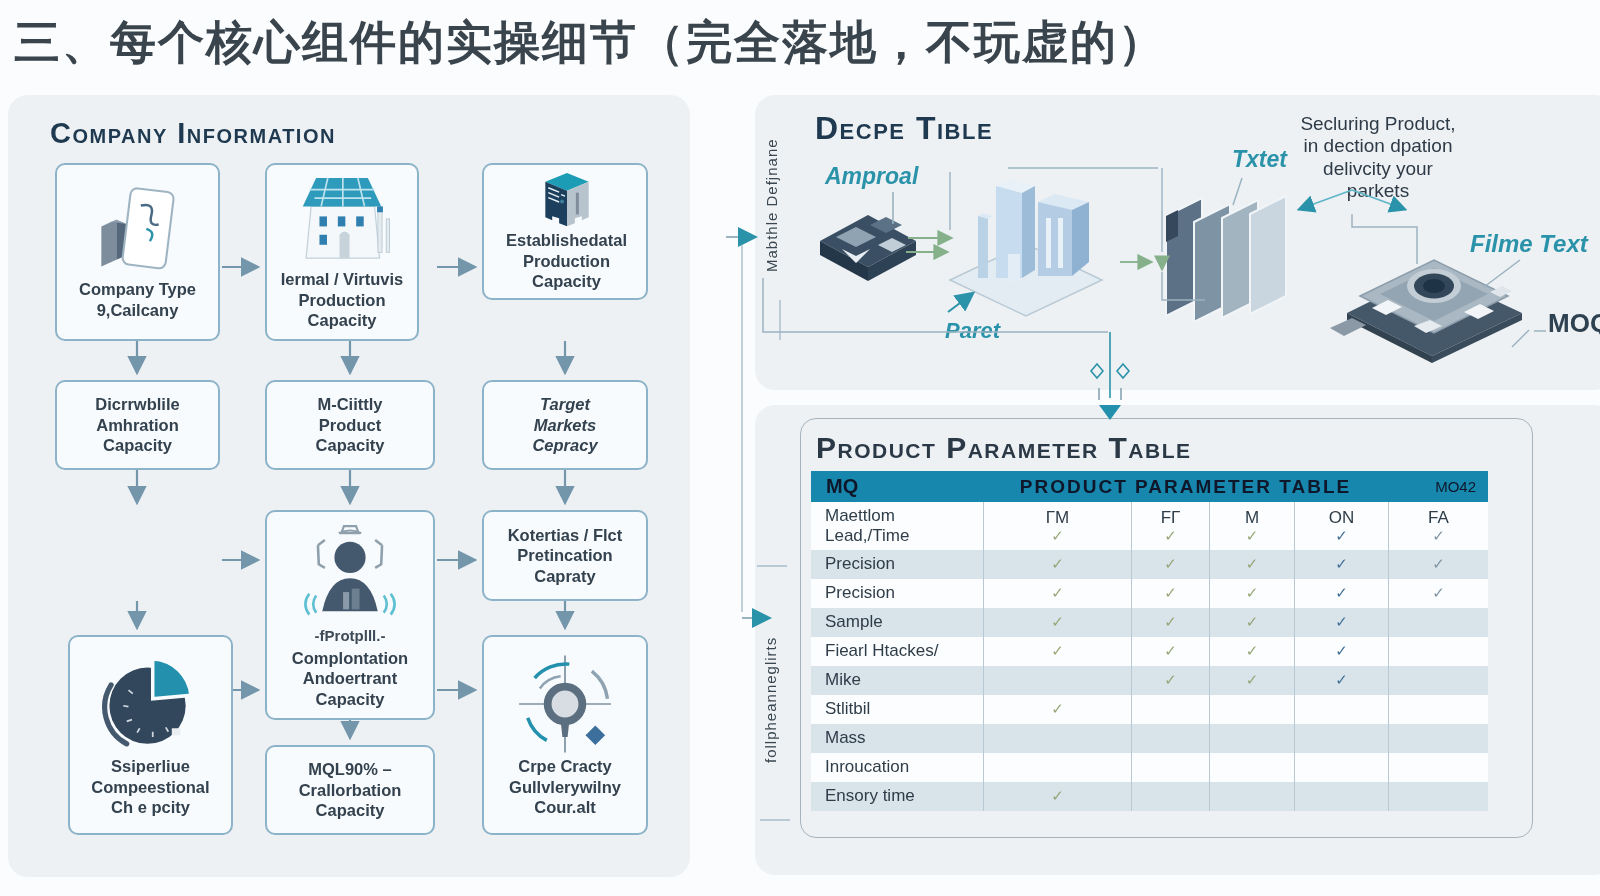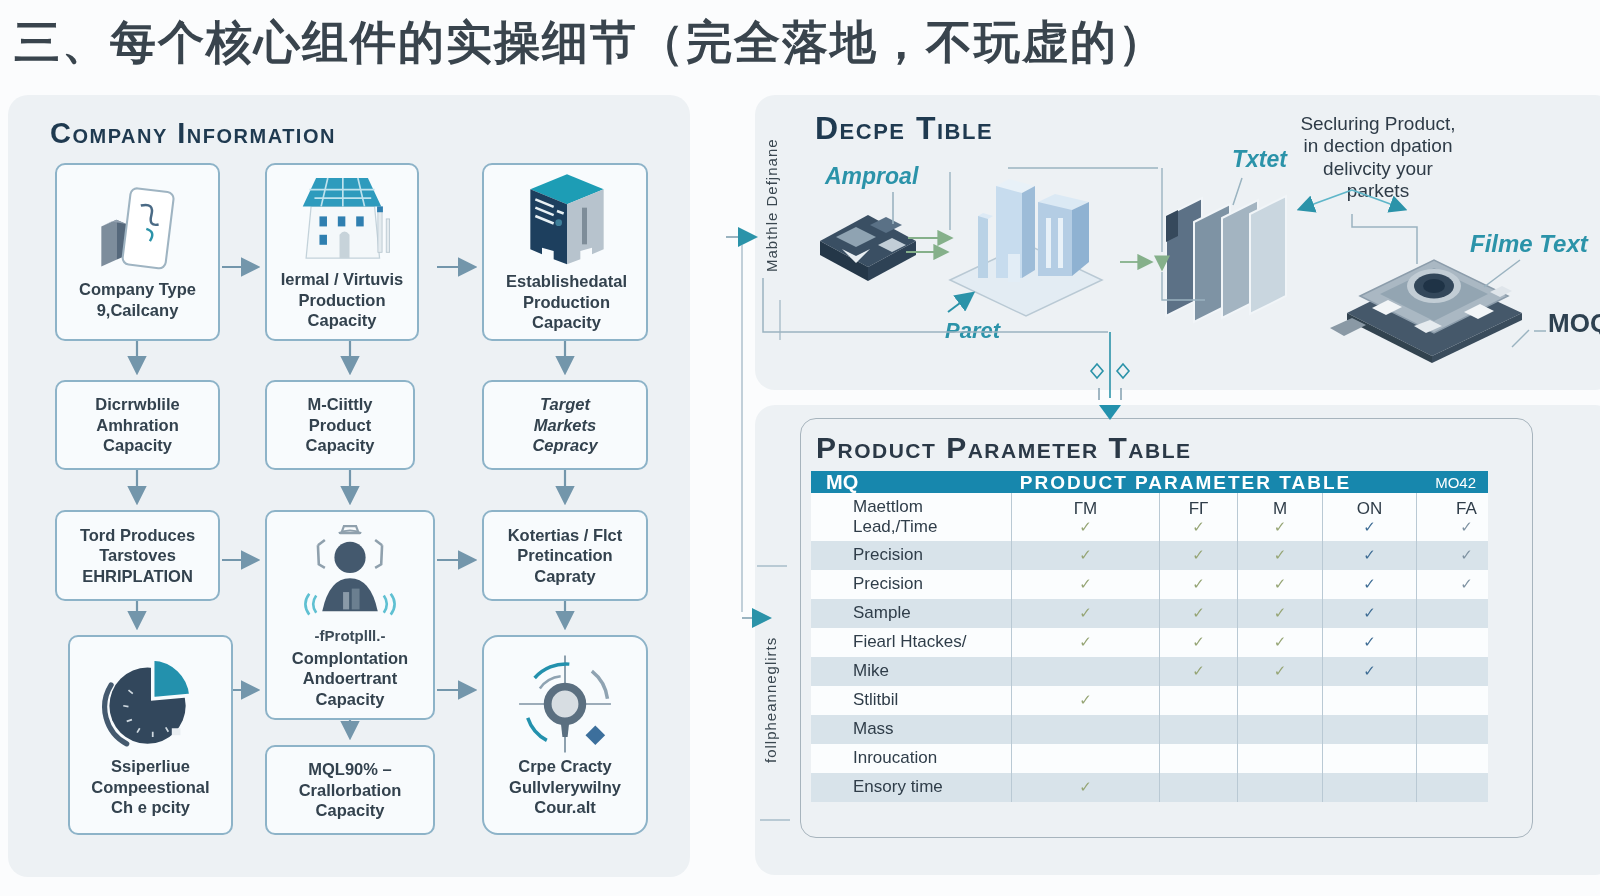--- a/index.html
+++ b/index.html
@@ -28,26 +28,26 @@
   .note-text{white-space:pre-line;text-align:center;color:#2e3b47;font-size:19px;
              line-height:1.18;font-weight:500;}
   .vlabel{writing-mode:vertical-rl;transform:rotate(180deg);color:#3a4750;font-size:15px;
           letter-spacing:1px;text-align:center;}
   #flow-header{left:815px;top:110px;font-size:32px;}
   
   #table-card{left:800px;top:418px;width:733px;height:420px;border:1.5px solid #a7b4bd;border-radius:16px;}
   #table-title{left:15px;top:12px;font-size:30px;}
   #ptable{left:10px;top:52px;width:677px;}
   #thead-bar{display:grid;grid-template-columns:172px 405px 100px;align-items:center;
-             background:#1787ad;height:22px;color:#ffffff;}
+             background:#1787ad;height:31px;color:#0f172a;}
   #thead-bar .h-left{padding-left:15px;font-size:20px;font-weight:700;}
   #thead-bar .h-center{text-align:center;font-size:19px;font-weight:700;letter-spacing:2px;}
   #thead-bar .h-right{text-align:right;padding-right:12px;font-size:15px;font-weight:500;}
   .trow{display:grid;grid-template-columns:172px 148px 78px 85px 94px 100px;
-        min-height:29px;background:#fbfdfe;padding-left:28px;}
+        min-height:29px;background:#fbfdfe;}
   .trow.shaded{background:#d8e3ea;}
   .trow.first{min-height:48px;}
   .tcell{display:flex;flex-direction:column;align-items:center;justify-content:center;}
   .tval{border-left:1px solid #b9c9d4;}
   .tlabel{align-items:flex-start;justify-content:center;padding-left:14px;font-size:17px;
           font-weight:500;color:#2f3d49;white-space:pre-line;line-height:1.2;}
   .colhead{font-size:17px;color:#2f3d49;font-weight:500;}
   .chk{font-size:15px;line-height:1.1;}
   svg{display:block;}
   #overlay{pointer-events:none;z-index:6;left:0;top:0;}
@@ -114,55 +114,50 @@
         <path d="M62,74 q6,-8 12,0 l0,28 l-12,0 z" fill="#c7d3da"></path>
         <rect x="108" y="45" width="5" height="50" fill="#e4ebef" stroke="#b7c6cf" stroke-width="1"></rect>
         <rect x="118" y="55" width="4" height="40" fill="#e4ebef" stroke="#b7c6cf" stroke-width="1"></rect>
         <rect x="107" y="40" width="7" height="7" fill="#2f7fb0"></rect>
       </svg>
       <div class="lbl">Iermal / Virtuvis
 Production
 Capacity</div>
     </div>
 
-    <div class="fbox" style="left:474px;top:68px;width:166px;height:178px;padding-left:9px;">
+    <div class="fbox" style="left:474px;top:68px;width:166px;height:137px;padding-left:9px;">
       <svg width="100" height="100" viewBox="0 0 120 120">
         <polygon points="60,4 104,22 60,40 16,22" fill="#1d9db5"></polygon>
         <polygon points="16,22 60,40 60,112 44,106 44,96 30,92 30,100 16,94" fill="#1d3f5e"></polygon>
         <polygon points="60,40 104,22 104,94 90,100 90,92 76,96 76,106 60,112" fill="#b7c3cd"></polygon>
         <path d="M22,34 l22,9 M22,44 l22,9 M22,54 l22,9 M48,48 l8,3" stroke="#e8f1f5" stroke-width="3" fill="none"></path>
         <rect x="78" y="44" width="6" height="44" fill="#7e8d99"></rect>
         <circle cx="50" cy="62" r="4" fill="#3e7f9a"></circle>
       </svg>
       <div class="lbl">Establishedatal
 Production
 Capacity</div>
     </div>
 
     <div class="fbox" style="left:47px;top:285px;width:165px;height:90px;">
       <div class="lbl">Dicrrwblile
 Amhration
 Capacity</div>
     </div>
-    <div class="fbox" style="left:257px;top:285px;width:150px;height:90px;">
+    <div class="fbox" style="left:257px;top:285px;width:170px;height:90px;">
       <div class="lbl">M-Ciittly
 Product
 Capacity</div>
     </div>
     <div class="fbox" style="left:474px;top:285px;width:166px;height:90px;font-style:italic;">
       <div class="lbl">Target
 Markets
 Cepracy</div>
     </div>
 
-    <div class="fbox" style="left:47px;top:415px;width:165px;height:91px;">
-      <div class="lbl">Tord Produces
-Tarstoves
-EHRIPLATION</div>
-    </div>
 
     <div class="fbox" style="left:257px;top:415px;width:170px;height:210px;align-items:center;">
       <svg width="130" height="104" viewBox="0 0 130 120">
         <path d="M58,6 l14,0 l3,8 l-20,0 z M52,14 q13,-6 26,0" fill="none" stroke="#8fa0ad" stroke-width="2.5"></path>
         <path d="M28,28 l8,-6 M28,28 l1,22 l7,4" fill="none" stroke="#8fa0ad" stroke-width="3"></path>
         <path d="M102,28 l-8,-6 M102,28 l-1,22 l-7,4" fill="none" stroke="#8fa0ad" stroke-width="3"></path>
         <circle cx="65" cy="42" r="18" fill="#44596e"></circle>
         <path d="M33,104 q8,-38 32,-38 q24,0 32,38 z" fill="#44596e"></path>
         <rect x="57" y="82" width="7" height="20" fill="#8a9aa8"></rect>
         <rect x="67" y="78" width="9" height="24" fill="#6b7f90"></rect>
@@ -195,21 +190,21 @@
 Compeestional
 Ch e pcity</div>
     </div>
 
     <div class="fbox" style="left:257px;top:650px;width:170px;height:90px;">
       <div class="lbl">MQL90% –
 Crallorbation
 Capacity</div>
     </div>
 
-    <div class="fbox" style="left:474px;top:540px;width:166px;height:200px;border-radius:16px;">
+    <div class="fbox" style="left:474px;top:540px;width:166px;height:200px;">
       <svg width="118" height="104" viewBox="0 0 130 120">
         <path d="M65,4 L65,116 M12,60 L118,60" stroke="#7d92a2" stroke-width="2"></path>
         <path d="M30,30 a48,48 0 0 1 40,-16" fill="none" stroke="#2391ad" stroke-width="4"></path>
         <path d="M96,22 a48,48 0 0 1 18,32" fill="none" stroke="#8fa3b2" stroke-width="4"></path>
         <path d="M22,76 a46,46 0 0 0 22,26" fill="none" stroke="#2391ad" stroke-width="4"></path>
         <path d="M36,42 a34,34 0 0 1 24,-14" fill="none" stroke="#8fa3b2" stroke-width="3"></path>
         <circle cx="65" cy="60" r="20" fill="#d7dde2" stroke="#5b6f80" stroke-width="9"></circle>
         <path d="M60,80 l10,0 l-2,18 l-6,0 z" fill="#5b6f80"></path>
         <rect x="92" y="88" width="16" height="16" transform="rotate(45 100 96)" fill="#3c6f9c"></rect>
       </svg>

